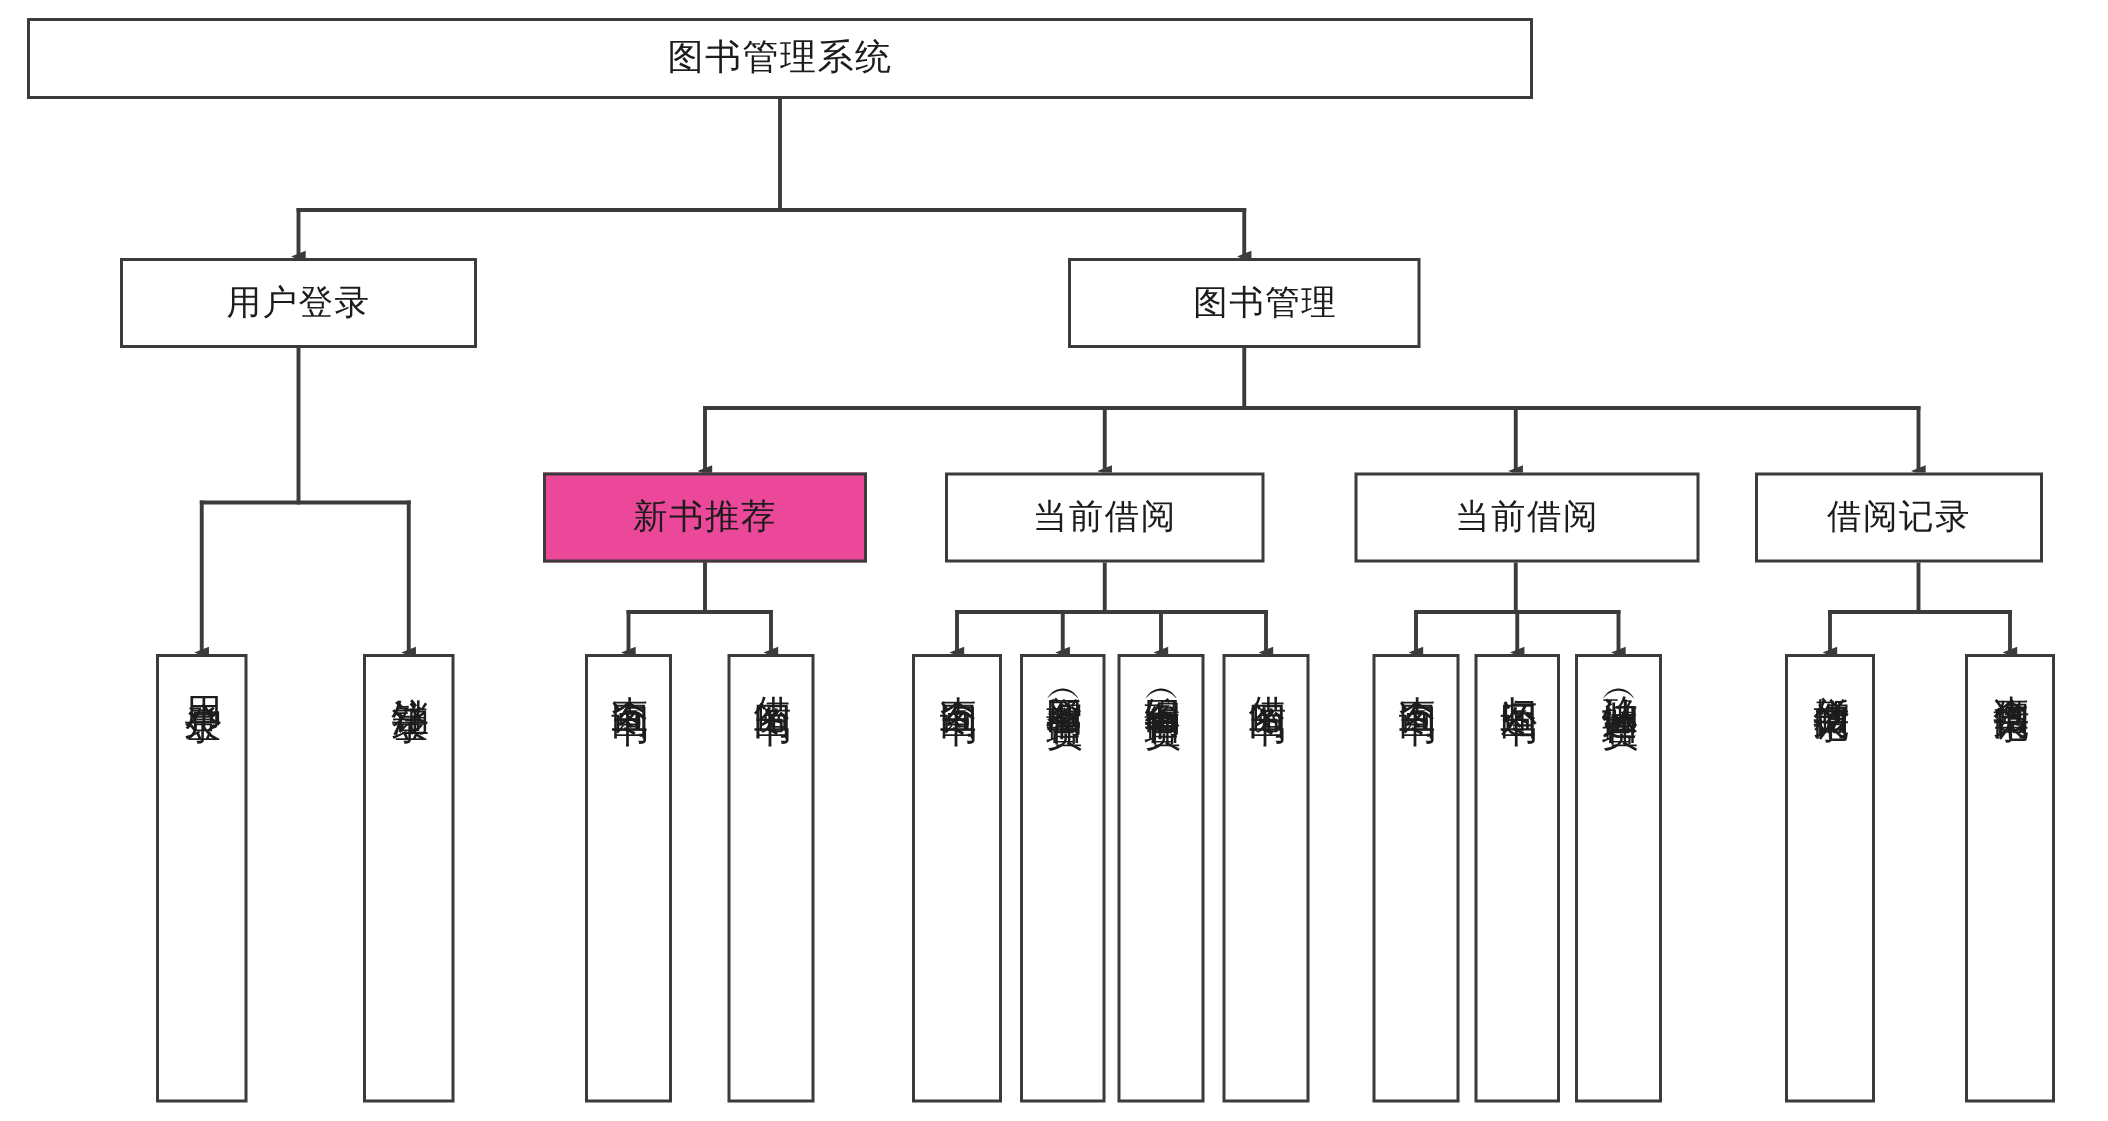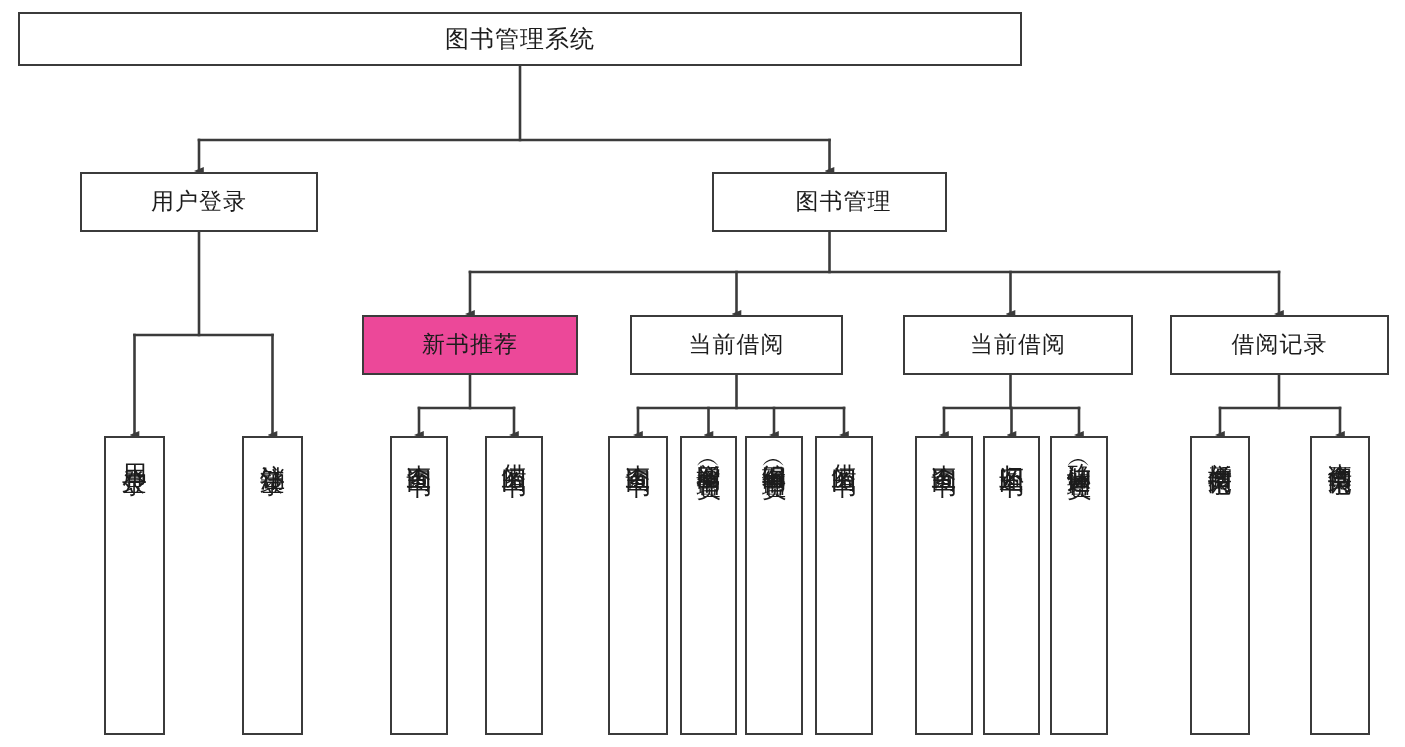--- a/index.html
+++ b/index.html
@@ -138,21 +138,21 @@
       </div>
       <div class="node level-2 horizontal" style="left: 362px; top: 315px; width: 216px; height: 60px; border-color: rgb(59, 59, 59); background: #ec4899; color: rgb(28, 28, 28);">
         <span class="node-label">新书推荐</span>
       </div>
       <div class="node level-2 horizontal" style="left: 630px; top: 315px; width: 213px; height: 60px; border-color: rgb(59, 59, 59); background: rgb(255, 255, 255); color: rgb(28, 28, 28);">
         <span class="node-label">当前借阅</span>
       </div>
       <div class="node level-2 horizontal" style="left: 903px; top: 315px; width: 230px; height: 60px; border-color: rgb(59, 59, 59); background: rgb(255, 255, 255); color: rgb(28, 28, 28);">
         <span class="node-label">当前借阅</span>
       </div>
-      <div class="node level-2 horizontal" style="left: 1170px; top: 315px; width: 219px; height: 60px; border-color: rgb(59, 59, 59); background: rgb(255, 255, 255); color: rgb(28, 28, 28);">
+      <div class="node level-2 horizontal" style="left: 1170px; top: 315px; width: 192px; height: 60px; border-color: rgb(59, 59, 59); background: rgb(255, 255, 255); color: rgb(28, 28, 28);">
         <span class="node-label">借阅记录</span>
       </div>
       <div class="node level-3 vertical" style="left: 104px; top: 436px; width: 61px; height: 299px; border-color: rgb(59, 59, 59); background: rgb(255, 255, 255); color: rgb(28, 28, 28);">
         <span class="node-label">用户登录</span>
       </div>
       <div class="node level-3 vertical" style="left: 242px; top: 436px; width: 61px; height: 299px; border-color: rgb(59, 59, 59); background: rgb(255, 255, 255); color: rgb(28, 28, 28);">
         <span class="node-label">注销登录</span>
       </div>
       <div class="node level-3 vertical" style="left: 390px; top: 436px; width: 58px; height: 299px; border-color: rgb(59, 59, 59); background: rgb(255, 255, 255); color: rgb(28, 28, 28);">
         <span class="node-label">查询图书</span>

